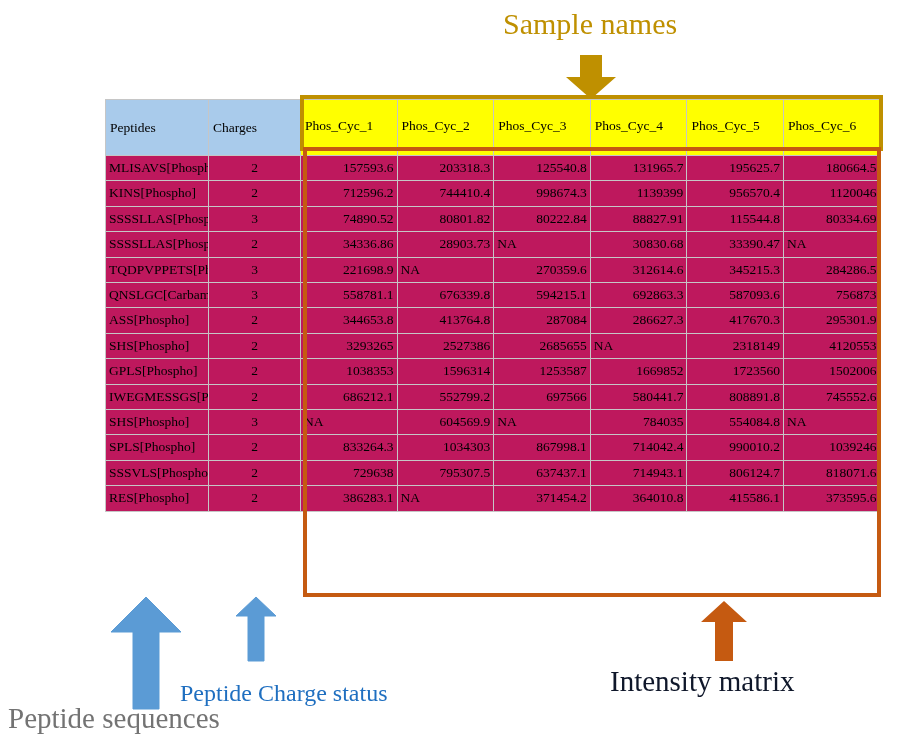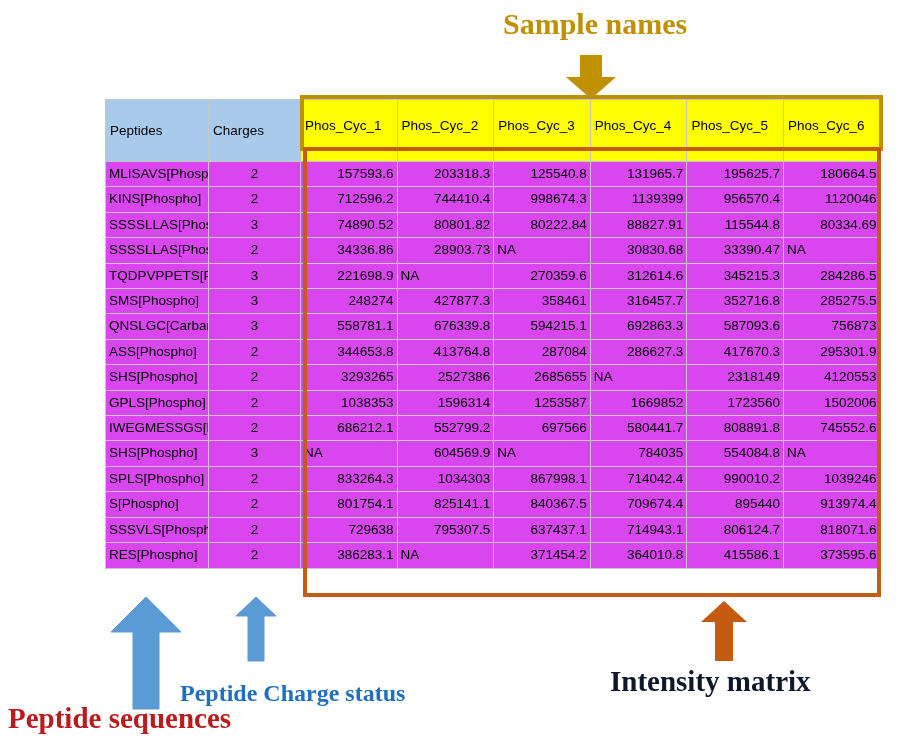--- a/index.html
+++ b/index.html
@@ -12,24 +12,24 @@
     overflow:hidden;
   }
 
   
   #sheet{
     position:absolute;
     left:105px;top:99px;
     width:775px;
     border-collapse:collapse;
     table-layout:fixed;
-    font-family:Liberation Sans, sans-serif;
+    font-family:Liberation Serif, serif;
     font-size:13.5px;
     color:#000;
-    background:#d946ef;
+    background:#be185d;
   }
   #sheet col.c-pep{width:103px;}
   #sheet col.c-chg{width:92px;}
   #sheet col.c-smp{width:96.6px;}
 
   #sheet th,#sheet td{
     border:1px solid #c6c6c6;
     padding:0 3px;
     height:24.4px;
     line-height:24.4px;
@@ -47,21 +47,21 @@
     padding:0 4px;
   }
   #sheet thead th.hdr-pep,#sheet thead th.hdr-chg{
     background:#a9cbeb;
     line-height:49px;
     white-space:nowrap;
   }
   #sheet thead th.hdr-smp{
     background:#ffff00;
     padding-top:2px;
-    padding-bottom:10px;
+    padding-bottom:4px;
   }
   td.pep{text-align:left;}
   td.chg{text-align:center;}
   td.val{text-align:right;}
   td.val.na{text-align:left;}
 
   
   .ann-box{position:absolute;box-sizing:border-box;pointer-events:none;}
   #gold-box{
     left:300px;top:95px;width:583px;height:56px;
@@ -72,27 +72,27 @@
     border:4px solid #c55a11;
   }
 
   
   .arrow{position:absolute;}
 
   
   .lbl{
     position:absolute;
     font-family:"Liberation Serif","DejaVu Serif",serif;
-    font-weight:bold;
+    font-weight:normal;
     white-space:nowrap;
   }
   #lbl-sample{left:503px;top:7px;font-size:30px;color:#bf9000;}
   #lbl-intensity{left:610px;top:665px;font-size:29px;color:#0f172a;}
   #lbl-charge{left:180px;top:680px;font-size:24px;color:#1f6fc0;}
-  #lbl-sequences{left:8px;top:702px;font-size:29px;color:#b91c1c;}
+  #lbl-sequences{left:8px;top:702px;font-size:29px;color:#737373;}
 </style>
 </head>
 <body>
 
 <table id="sheet">
   <colgroup>
     <col class="c-pep">
       <col class="c-chg">
     <col class="c-smp">
       <col class="c-smp">
@@ -158,30 +158,20 @@
         <td class="pep">TQDPVPPETS[Phospho]</td>
         <td class="chg">3</td>
         <td class="val">221698.9</td>
         <td class="val na">NA</td>
         <td class="val">270359.6</td>
         <td class="val">312614.6</td>
         <td class="val">345215.3</td>
         <td class="val">284286.5</td>
       </tr>
       <tr>
-        <td class="pep">SMS[Phospho]</td>
-        <td class="chg">3</td>
-        <td class="val">248274</td>
-        <td class="val">427877.3</td>
-        <td class="val">358461</td>
-        <td class="val">316457.7</td>
-        <td class="val">352716.8</td>
-        <td class="val">285275.5</td>
-      </tr>
-      <tr>
         <td class="pep">QNSLGC[Carbamidomethyl]</td>
         <td class="chg">3</td>
         <td class="val">558781.1</td>
         <td class="val">676339.8</td>
         <td class="val">594215.1</td>
         <td class="val">692863.3</td>
         <td class="val">587093.6</td>
         <td class="val">756873</td>
       </tr>
       <tr>
@@ -238,30 +228,20 @@
         <td class="pep">SPLS[Phospho]</td>
         <td class="chg">2</td>
         <td class="val">833264.3</td>
         <td class="val">1034303</td>
         <td class="val">867998.1</td>
         <td class="val">714042.4</td>
         <td class="val">990010.2</td>
         <td class="val">1039246</td>
       </tr>
       <tr>
-        <td class="pep">S[Phospho]</td>
-        <td class="chg">2</td>
-        <td class="val">801754.1</td>
-        <td class="val">825141.1</td>
-        <td class="val">840367.5</td>
-        <td class="val">709674.4</td>
-        <td class="val">895440</td>
-        <td class="val">913974.4</td>
-      </tr>
-      <tr>
         <td class="pep">SSSVLS[Phospho]</td>
         <td class="chg">2</td>
         <td class="val">729638</td>
         <td class="val">795307.5</td>
         <td class="val">637437.1</td>
         <td class="val">714943.1</td>
         <td class="val">806124.7</td>
         <td class="val">818071.6</td>
       </tr>
       <tr>

